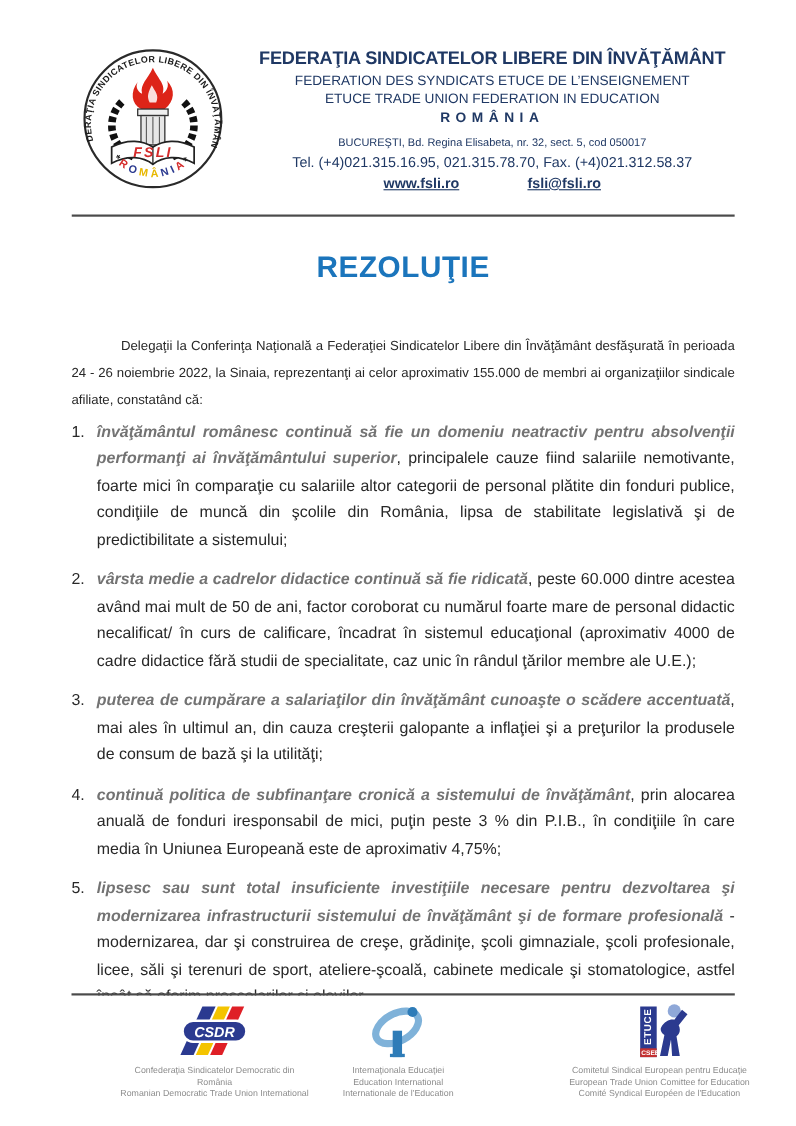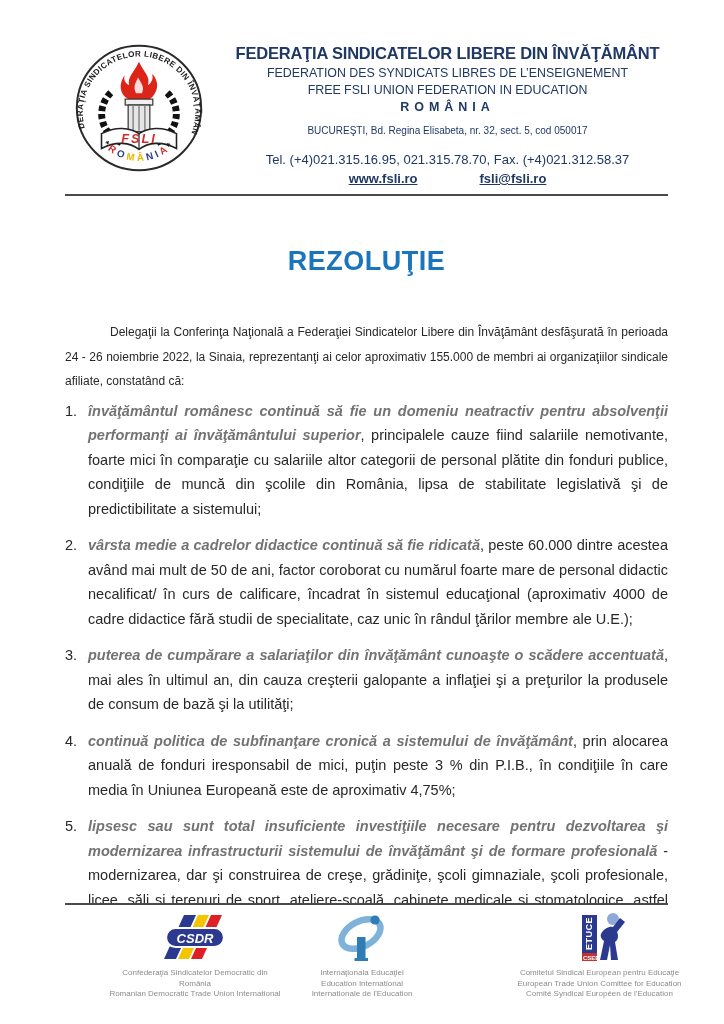--- a/index.html
+++ b/index.html
@@ -11,26 +11,26 @@
 
   
   .header { display: flex; padding-top: 34px; border-bottom: 2px solid #4a4a4a; padding-bottom: 8px; }
   .seal-wrap { width: 162px; flex: none; }
   .seal { width: 148px; height: 148px; }
   .header-text { flex: 1; text-align: center; color: #1F3864; padding-top: 10px; }
   .org-ro { font-size: 16.5px; font-weight: bold; letter-spacing: -0.2px; }
   .org-fr, .org-en { font-size: 12.4px; margin-top: 3px; font-weight: 500; }
   .country { font-size: 12.5px; font-weight: bold; letter-spacing: 5px; margin-top: 3px; }
   .addr { font-size: 10px; margin-top: 11px; }
-  .tel { font-size: 13px; margin-top: 16px; }
+  .tel { font-size: 13px; margin-top: 4px; }
   .links { font-size: 13px; font-weight: bold; margin-top: 4px; text-decoration: underline; }
   .links .gap { display: inline-block; width: 62px; }
 
   
-  .doc-title { text-align: center; margin-top: 50px; font-size: 27px; font-weight: bold;
+  .doc-title { text-align: center; margin-top: 31px; font-size: 27px; font-weight: bold;
                color: #1B75BC; letter-spacing: 0.5px; }
   .intro { margin-top: 43px; font-size: 12px; line-height: 24.5px; text-align: justify;
            text-indent: 45px; }
   ol.res-list { list-style: none; margin-top: 5px; }
   ol.res-list li { display: flex; margin-bottom: 12px; }
   .li-num { flex: none; width: 23px; font-size: 14.5px; line-height: 24.5px; }
   .li-text { flex: 1; font-size: 14.5px; line-height: 24.5px; text-align: justify; }
   .lead { color: #737373; font-weight: bold; font-style: italic; }
 
   
@@ -77,22 +77,22 @@
           <text x="75" y="110" text-anchor="middle" font-size="13" font-weight="bold" font-style="italic" fill="#D42A2A" letter-spacing="2">FSLI</text>
 
           <path id="bottomArc" d="M 30,99 A 49,49 0 0 0 120,99" fill="none"></path>
           <text font-size="10" font-weight="bold" letter-spacing="3">
             <textPath href="#bottomArc" startOffset="50%" text-anchor="middle"><tspan fill="#1a1a1a">*</tspan><tspan fill="#D42A2A">R</tspan><tspan fill="#2B3A90">O</tspan><tspan fill="#E8B800">M</tspan><tspan fill="#E8B800">Â</tspan><tspan fill="#2B3A90">N</tspan><tspan fill="#2B3A90">I</tspan><tspan fill="#D42A2A">A</tspan><tspan fill="#1a1a1a">*</tspan></textPath>
           </text>
         </svg>
       </div>
       <div class="header-text">
         <div class="org-ro">FEDERAŢIA SINDICATELOR LIBERE DIN ÎNVĂŢĂMÂNT</div>
-        <div class="org-fr">FEDERATION DES SYNDICATS LIBRES DE L’ENSEIGNEMENT</div>
-        <div class="org-en">FREE FSLI UNION FEDERATION IN EDUCATION</div>
+        <div class="org-fr">FEDERATION DES SYNDICATS ETUCE DE L’ENSEIGNEMENT</div>
+        <div class="org-en">ETUCE TRADE UNION FEDERATION IN EDUCATION</div>
         <div class="country">ROMÂNIA</div>
         <div class="addr">BUCUREŞTI, Bd. Regina Elisabeta, nr. 32, sect. 5, cod 050017</div>
         <div class="tel">Tel. (+4)021.315.16.95, 021.315.78.70, Fax. (+4)021.312.58.37</div>
         <div class="links">
           <span>www.fsli.ro</span><span class="gap"></span><span>fsli@fsli.ro</span>
         </div>
       </div>
     </div>
 
     <div class="doc-title">REZOLUŢIE</div>

